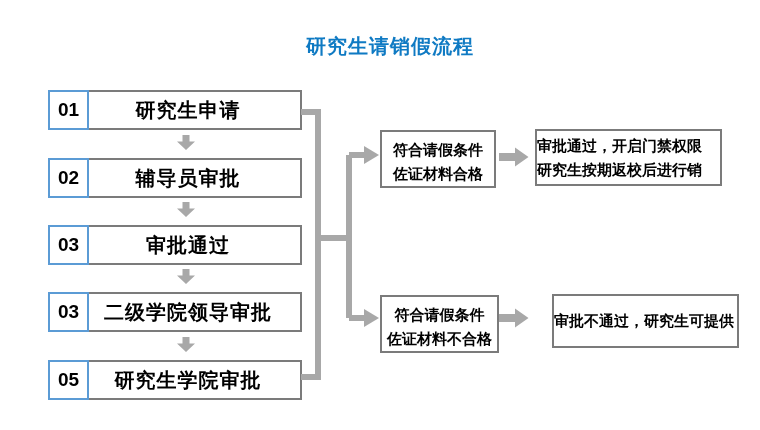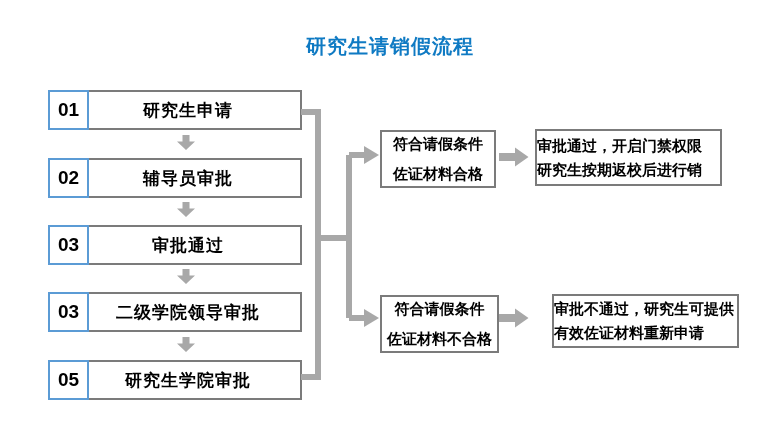--- a/index.html
+++ b/index.html
@@ -11,34 +11,34 @@
     position:absolute;left:0;right:0;top:33px;text-align:center;
     font-size:20px;font-weight:700;color:#0f7ac3;letter-spacing:1px;
     transform:translateX(10px);
   }
   .step{
     position:absolute;left:48px;width:250px;height:36px;
     border:2px solid #7b7b7b;background:#fff;
     display:flex;align-items:center;justify-content:center;
   }
   .step-label{
-    font-size:17px;font-weight:700;letter-spacing:1px;padding-left:26px;
+    font-size:20px;font-weight:700;letter-spacing:1px;padding-left:26px;
     white-space:nowrap;
   }
   .step-num{
     position:absolute;left:-2px;top:-2px;bottom:-2px;width:41px;
     border:2px solid #5b9bd5;background:#fff;box-sizing:border-box;
     display:flex;align-items:center;justify-content:center;
     font-size:19px;font-weight:700;
   }
   .darr{position:absolute;left:177px;}
   .connector{position:absolute;left:298px;top:100px;}
   .mid-box{
     position:absolute;border:2px solid #7b7b7b;background:#fff;
-    display:flex;flex-direction:column;align-items:center;justify-content:space-between;
+    display:flex;flex-direction:column;align-items:center;justify-content:flex-end;
     font-size:15px;font-weight:700;line-height:24px;white-space:nowrap;
   }
   .result-box{
     position:absolute;border:2px solid #7b7b7b;background:#fff;
     display:flex;flex-direction:column;justify-content:center;
     font-size:15px;font-weight:700;line-height:24px;
     box-sizing:border-box;white-space:nowrap;
   }
   .rarr{position:absolute;left:499px;}
 </style>
@@ -107,16 +107,15 @@
 
   <div class="mid-box" style="left:380px;top:295px;width:115px;height:54px;">
     <div>符合请假条件</div>
     <div>佐证材料不合格</div>
   </div>
   <svg class="rarr" style="top:308px;" width="30" height="20">
     <path d="M0 6 H16 V0.5 L29.5 10 L16 19.5 V14 H0 Z" fill="#a8a8a8"></path>
   </svg>
   <div class="result-box" style="left:535px;top:294px;width:187px;height:54px;margin-left:17px;">
     <div>审批不通过，研究生可提供</div>
-    <div>有效佐证材料重新申请</div>
   </div>
 
 </div>
 
 </body></html>

